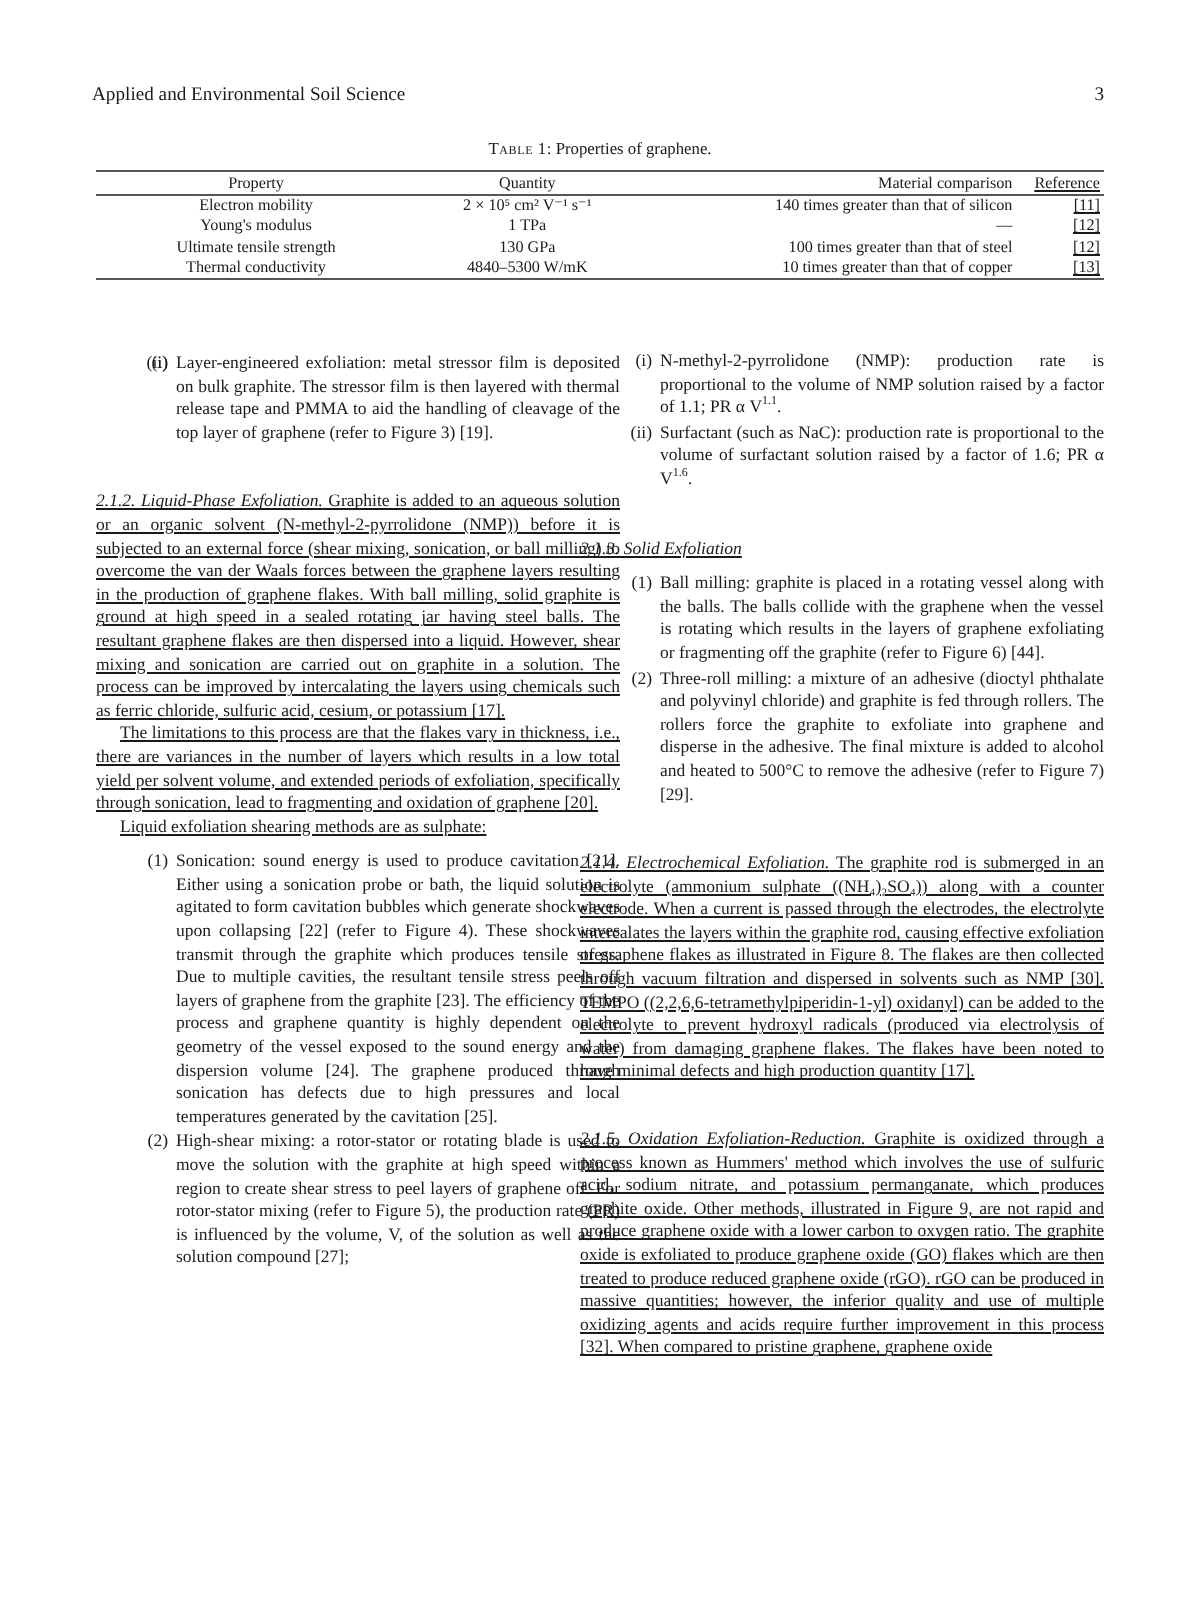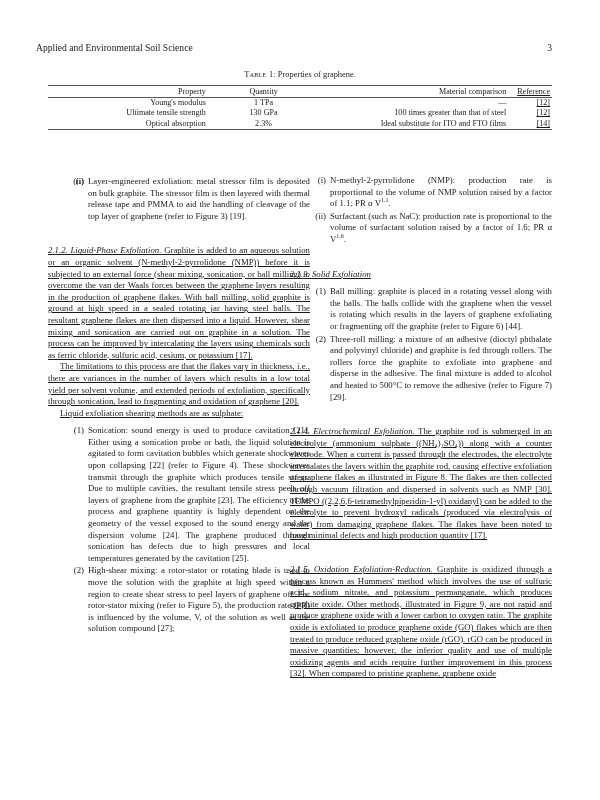--- a/index.html
+++ b/index.html
@@ -2,36 +2,36 @@
 <html><head>
 <meta charset="utf-8">
 <style>
   html, body { margin: 0; padding: 0; background: #ffffff; }
   body {
     width: 600px; height: 800px; position: relative; overflow: hidden;
     font-family: "Liberation Serif", "DejaVu Serif", serif;
     color: #1a1a1a;
   }
   .running-head {
-    position: absolute; top: 42px; left: 36px; right: 48px;
+    position: absolute; top: 42px; left: 46px; right: 48px;
     font-size: 9.6px; display: flex; justify-content: space-between;
   }
   .table-caption {
     position: absolute; top: 70px; left: 0; right: 0; text-align: center;
     font-size: 8.4px;
   }
   .table-caption .sc { font-variant: small-caps; letter-spacing: 0.3px; }
   table.props {
     position: absolute; top: 85px; left: 48px; width: 504px;
     border-collapse: collapse; font-size: 8.1px; line-height: 10.2px;
     border-top: 1px solid #555; border-bottom: 1px solid #555;
   }
   table.props th { font-weight: normal; padding: 1px 2px 0; border-bottom: 1px solid #555; }
   table.props td { padding: 0 2px; }
-  table.props .c-prop { text-align: right; width: 160px; }
+  table.props .c-prop { text-align: center; width: 160px; }
   table.props .c-qty { text-align: center; width: 110px; }
   table.props .c-mat { text-align: right; width: 190px; }
   table.props .c-ref { text-align: right; width: 40px; text-decoration: underline; }
   .col {
     position: absolute; top: 175px; width: 262px;
     font-size: 8.75px; line-height: 11.6px; text-align: justify;
     hyphens: manual;
   }
   .col.left { left: 48px; }
   .col.right { left: 290px; width: 262px; }
@@ -61,36 +61,42 @@
   <thead>
     <tr>
       <th class="c-prop">Property</th>
       <th class="c-qty">Quantity</th>
       <th class="c-mat">Material comparison</th>
       <th class="c-ref">Reference</th>
     </tr>
   </thead>
   <tbody>
     <tr>
+      <td class="c-prop">Electron mobility</td>
+      <td class="c-qty">2 × 10⁵ cm² V⁻¹ s⁻¹</td>
+      <td class="c-mat">140 times greater than that of silicon</td>
+      <td class="c-ref">[11]</td>
+    </tr>
+    <tr>
       <td class="c-prop">Young's modulus</td>
       <td class="c-qty">1 TPa</td>
       <td class="c-mat">—</td>
       <td class="c-ref">[12]</td>
     </tr>
     <tr>
       <td class="c-prop">Ultimate tensile strength</td>
       <td class="c-qty">130 GPa</td>
       <td class="c-mat">100 times greater than that of steel</td>
       <td class="c-ref">[12]</td>
     </tr>
     <tr>
-      <td class="c-prop">Optical absorption</td>
-      <td class="c-qty">2.3%</td>
-      <td class="c-mat">Ideal substitute for ITO and FTO films</td>
-      <td class="c-ref">[14]</td>
+      <td class="c-prop">Thermal conductivity</td>
+      <td class="c-qty">4840–5300 W/mK</td>
+      <td class="c-mat">10 times greater than that of copper</td>
+      <td class="c-ref">[13]</td>
     </tr>
   </tbody>
 </table>
 
 <div class="col left">
   <ul class="list">
     <li>
       <span class="num">(i)</span>
     </li>
     <li>

